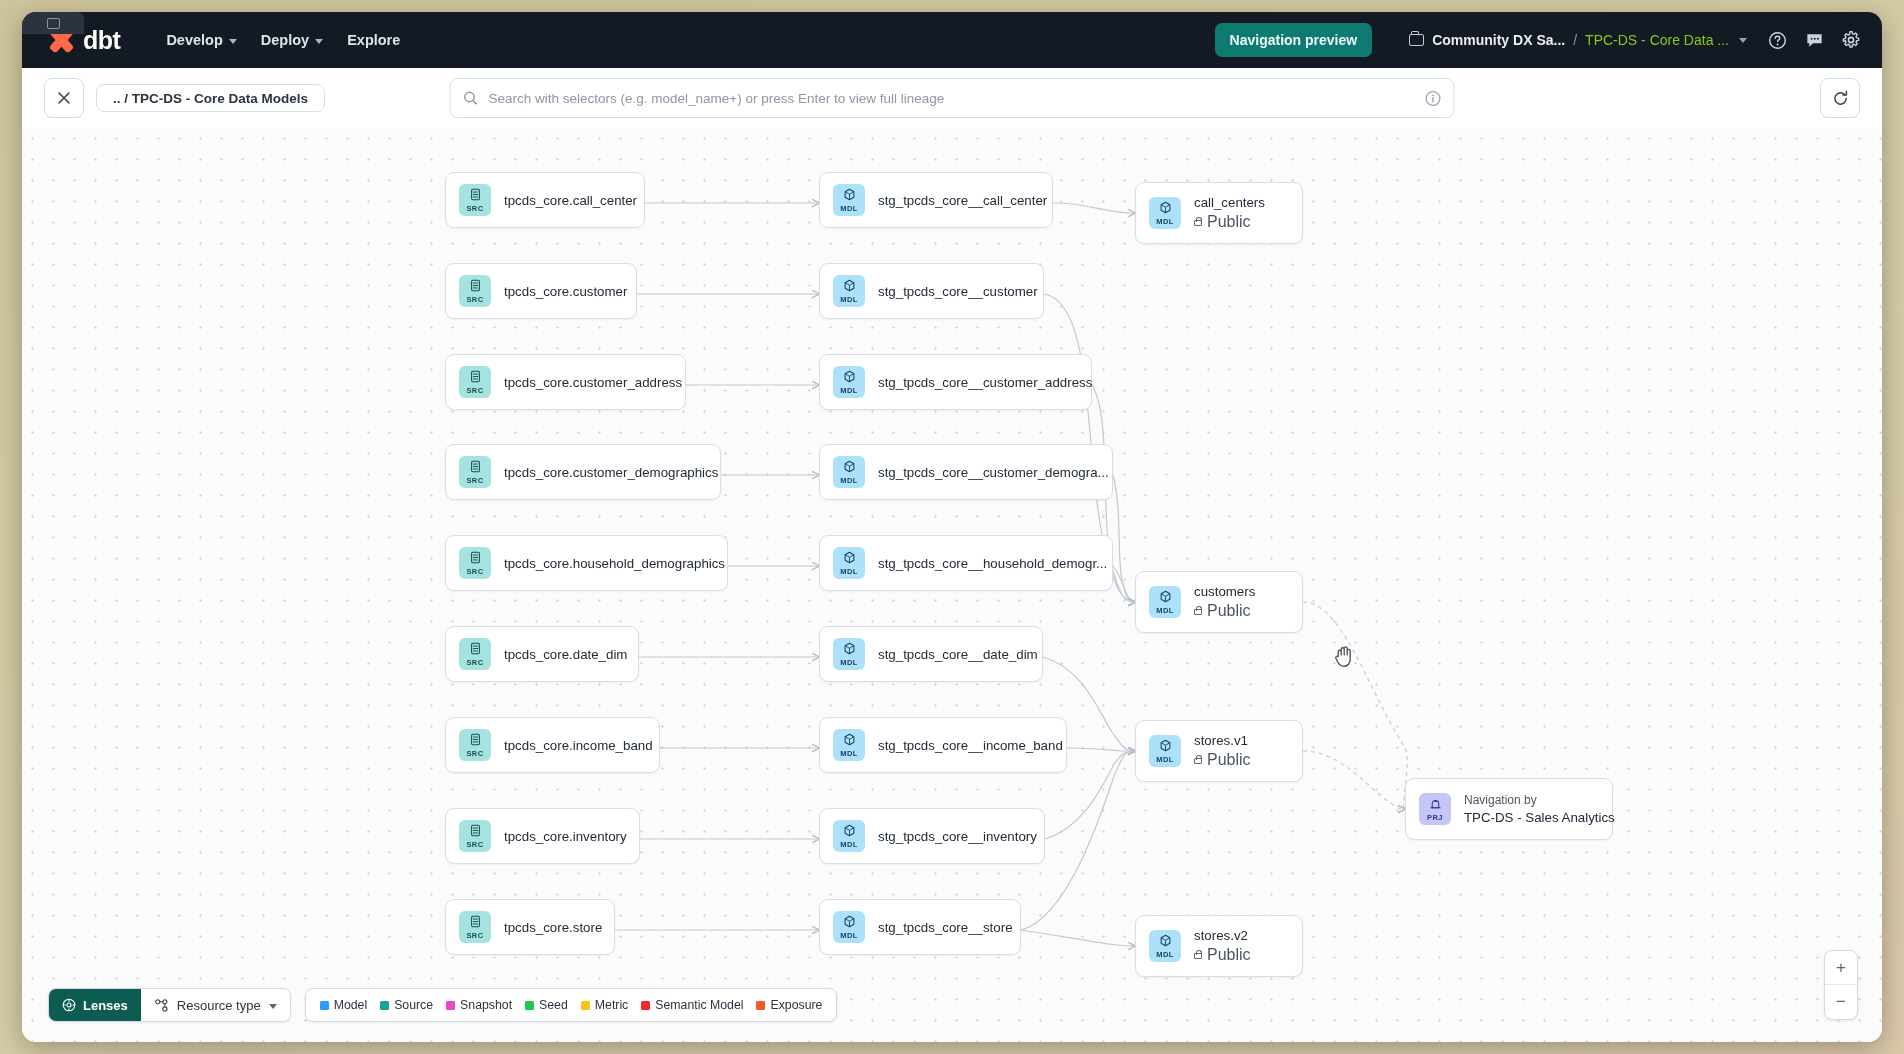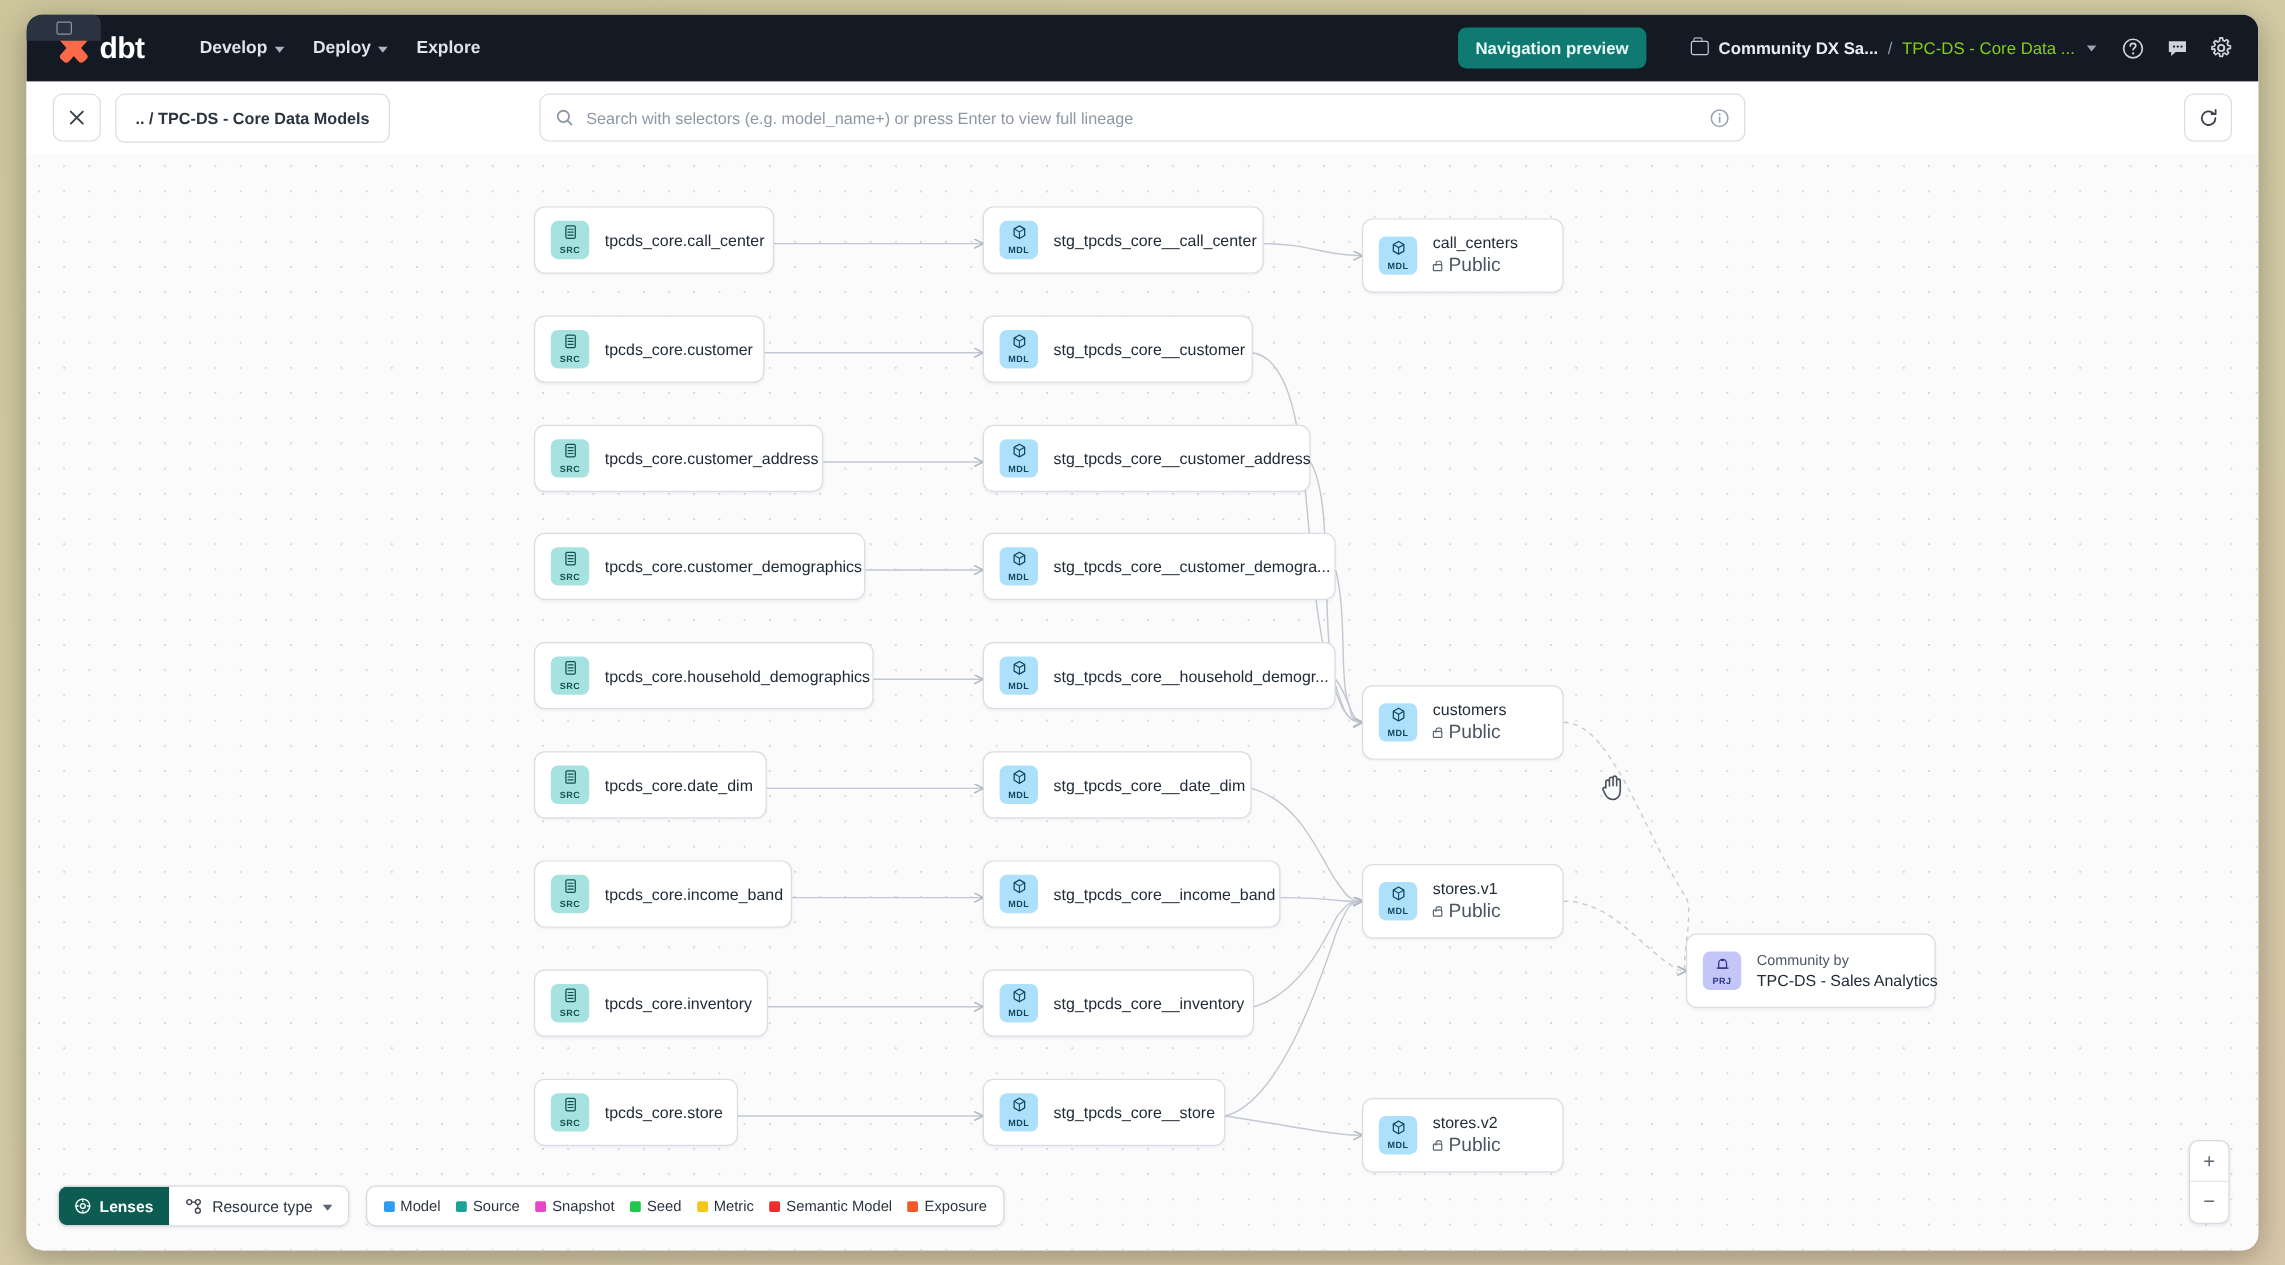--- a/index.html
+++ b/index.html
@@ -79,21 +79,21 @@
   
   #toolbar {
     height: 60px; background:#fff; display:flex; align-items:center;
     padding: 0 22px; gap: 12px; position: relative; z-index: 20;
   }
   .sq-btn {
     width:40px;height:40px;border:1px solid #d8dce3;border-radius:8px;background:#fff;
     display:flex;align-items:center;justify-content:center;cursor:pointer;
   }
   #breadcrumb-pill {
-    height:41px;border:1px solid #d8dce3;border-radius:8px;background:#fff;
+    height:28px;border:1px solid #d8dce3;border-radius:8px;background:#fff;
     display:flex;align-items:center;padding:0 16px;font-size:13.5px;font-weight:700;color:#2b3440;cursor:pointer;
   }
   #search-wrap {
     position:absolute; left:50%; transform:translateX(-50%);
     width: 1005px; height:40px;
     border:1px solid #d8dce3;border-radius:8px;background:#fff;
     display:flex;align-items:center;padding:0 12px;gap:10px;
   }
   #search-input {
     flex:1;border:none;outline:none;font-size:13.5px;color:#b91c1c;
@@ -595,21 +595,21 @@
           <div class="node" style="left: 1383px; top: 650px; width: 208px; height: 62px;">
             <div class="badge prj">
               <span><svg width="13" height="13" viewBox="0 0 16 16">
                   <path d="M4 13.2V8.3a4 4 0 018 0v4.9z" fill="none" stroke="#2f3487" stroke-width="1.3" stroke-linejoin="round"></path>
                   <path d="M2.4 13.2h11.2" stroke="#2f3487" stroke-width="1.3" stroke-linecap="round"></path>
                   <path d="M6.3 5.4h3.4" stroke="#2f3487" stroke-width="1.2"></path>
                 </svg></span>
               <span class="bt">PRJ</span>
             </div>
             <div class="node-txt">
-              <span class="node-kicker">Community by</span>
+              <span class="node-kicker">Navigation by</span>
               <span class="node-title" style="margin-top:3px;font-weight:400">TPC-DS - Sales Analytics</span>
             </div>
           </div>
         </div>
 
     <div id="grab-cursor">
       <svg width="22" height="24" viewBox="0 0 22 24">
         <path d="M4.2 12.3V7.6a1.5 1.5 0 013 0v3.4V5.2a1.5 1.5 0 013 0v5.5V4.3a1.5 1.5 0 013 0v6.4V6.8a1.5 1.5 0 013 0v8.4c0 4-2.5 7-6 7-3.2 0-5-1.5-6.3-4l-2-3.9a1.45 1.45 0 012.3-1.7z" fill="#fdfdfd" stroke="#4a5260" stroke-width="1.35" stroke-linejoin="round"></path>
       </svg>
     </div>

